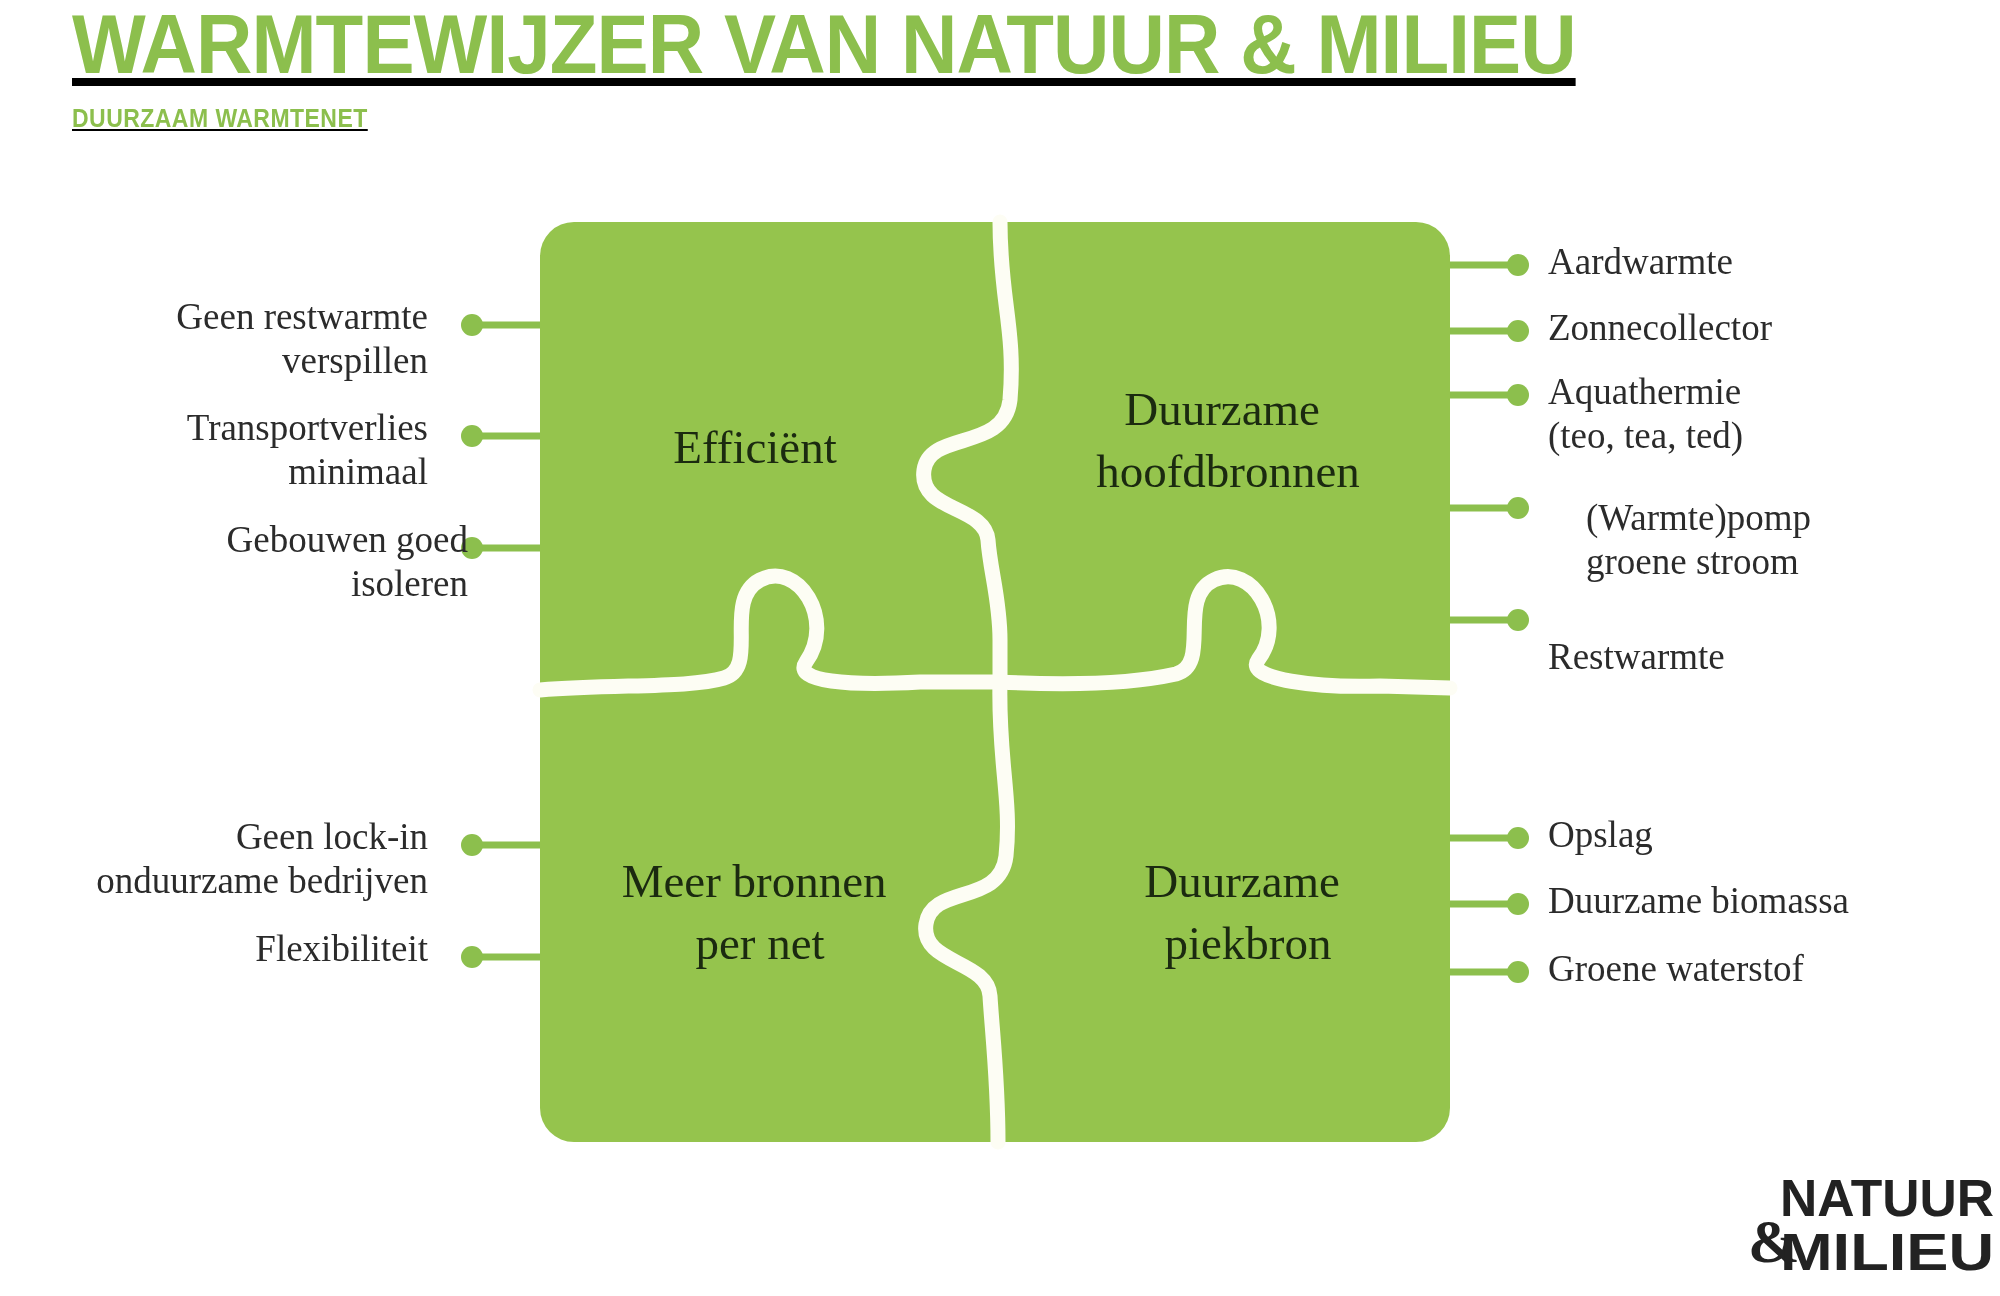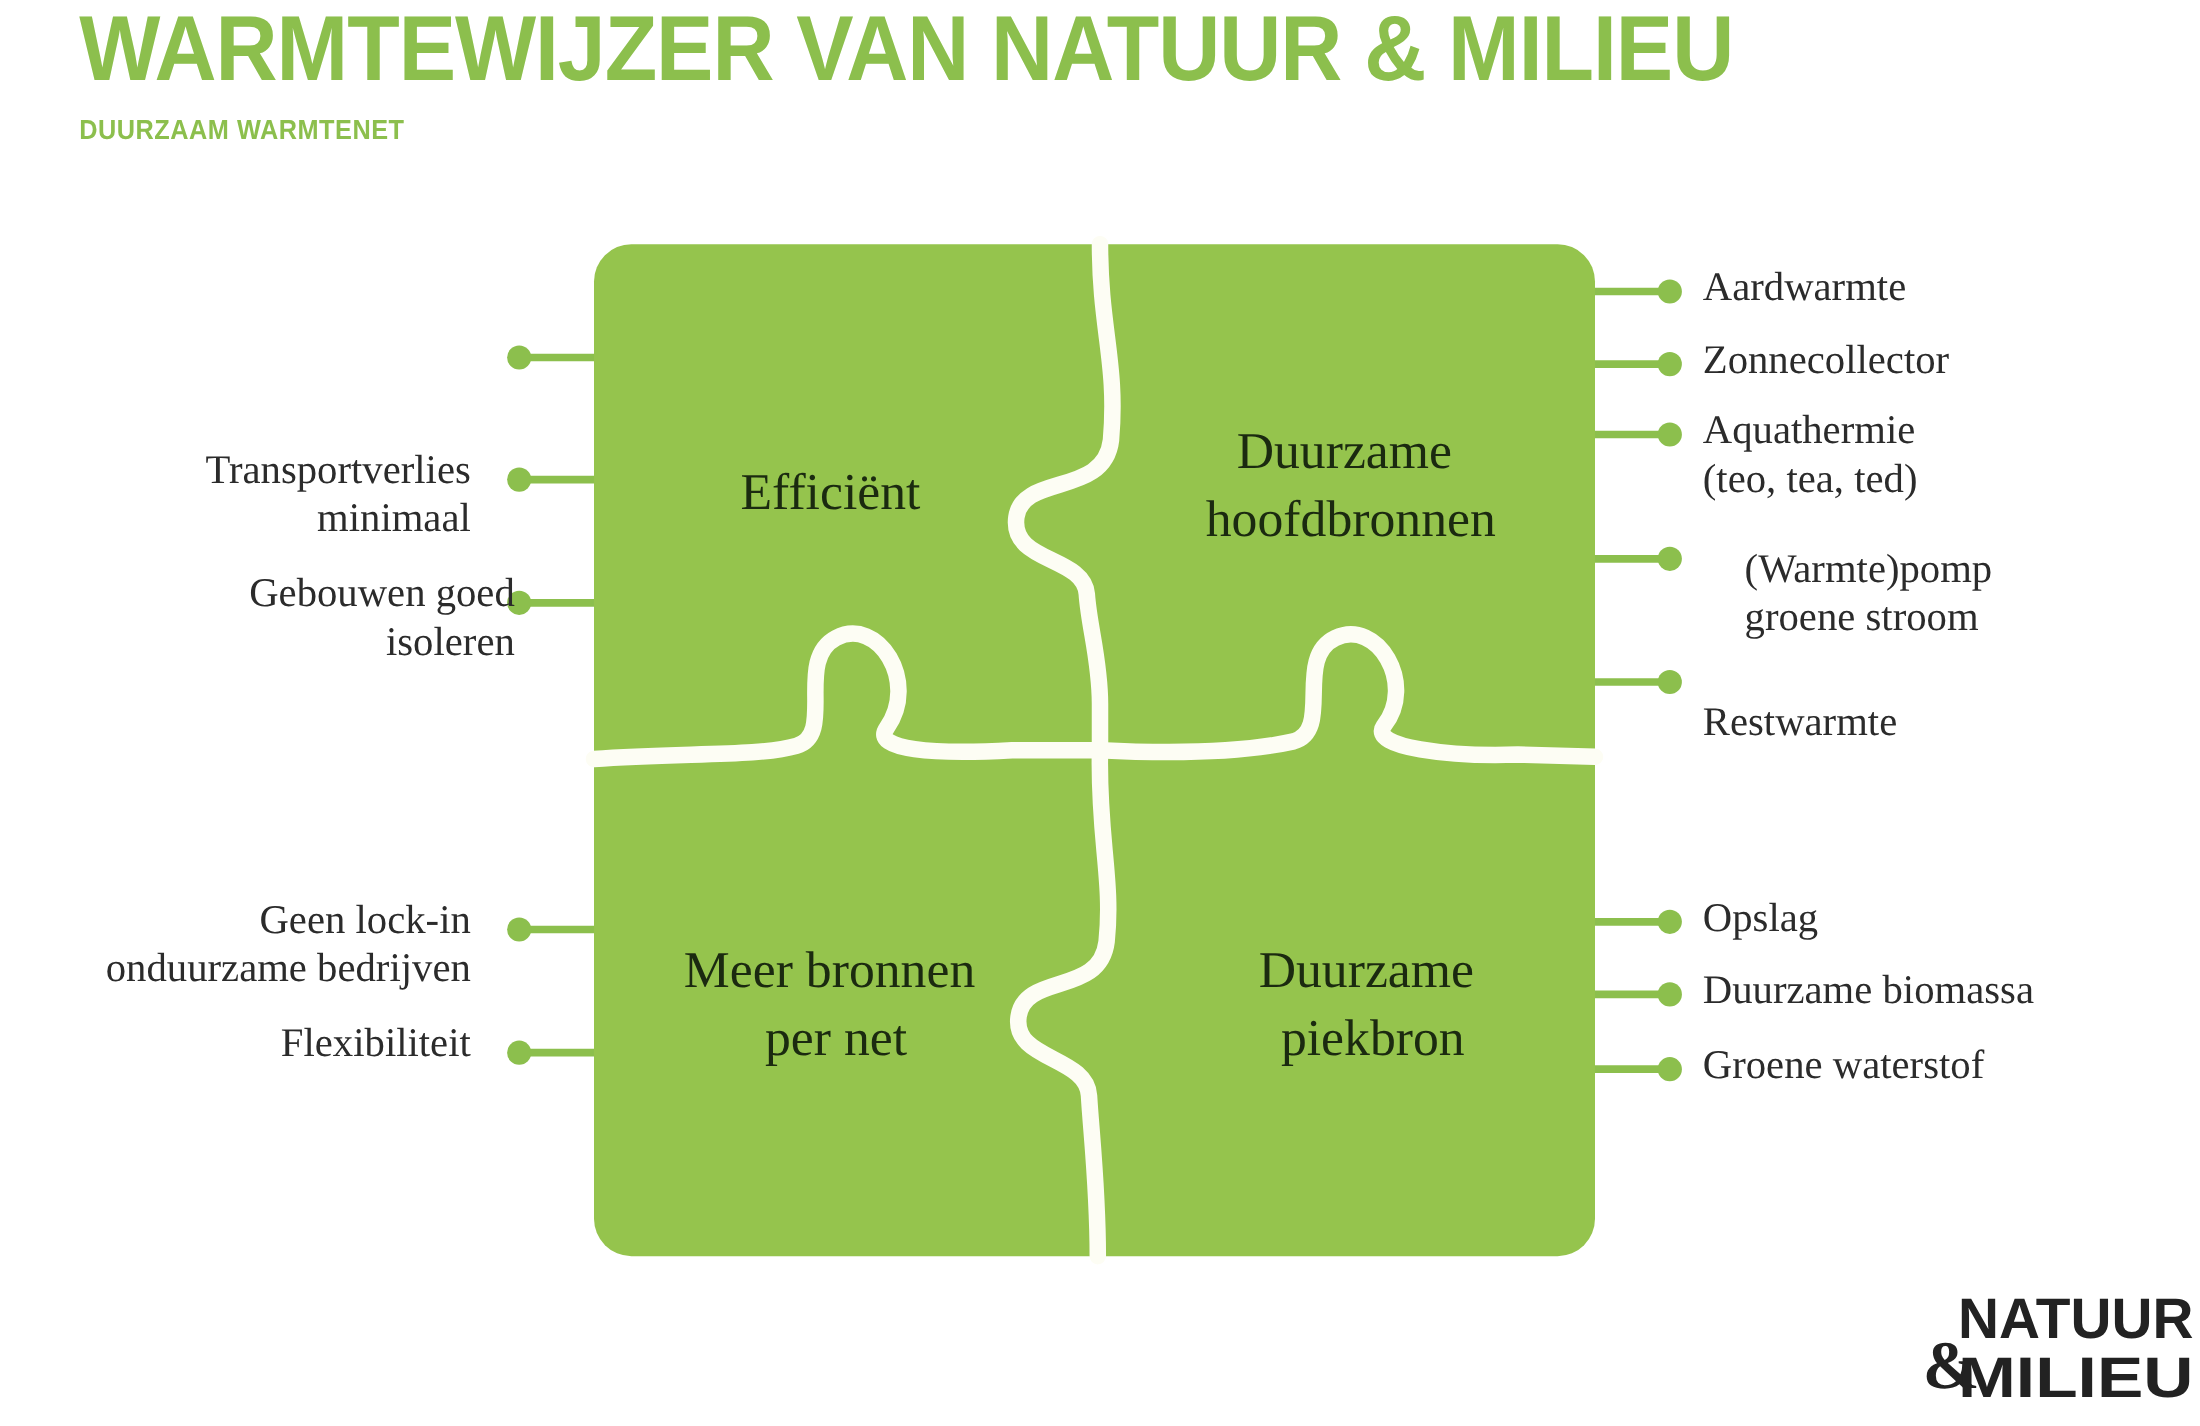--- a/index.html
+++ b/index.html
@@ -6,21 +6,21 @@
   body{
     width:2000px;height:1296px;
     background:#ffffff;
     font-family:"Liberation Sans", sans-serif;
     overflow:hidden;
     position:relative;
   }
   #root{position:relative;width:2000px;height:1296px;}
 
   
-  .header{position:absolute;left:72px;top:2px;}
+  .header{position:absolute;left:72px;top:2px;text-decoration:underline;}
   .title{
     font-family:"Liberation Sans", sans-serif;
     font-weight:bold;
     font-size:84px;
     letter-spacing:-1px;
     color:#8cbf4d;
     line-height:1.0;
     transform:scaleX(0.93);
     transform-origin:left center;
     white-space:nowrap;
@@ -170,20 +170,24 @@
       <circle cx="1518" cy="838" r="11" stroke="none"></circle>
 
       <line x1="1450" y1="904" x2="1518" y2="904"></line>
       <circle cx="1518" cy="904" r="11" stroke="none"></circle>
 
       <line x1="1450" y1="972" x2="1518" y2="972"></line>
       <circle cx="1518" cy="972" r="11" stroke="none"></circle>
     </g>
   </svg>
 
+  <div class="callout left" style="right:1572px; top:295px;">
+    <div>Geen restwarmte</div>
+    <div>verspillen</div>
+  </div>
 
   <div class="callout left" style="right:1572px; top:406px;">
     <div>Transportverlies</div>
     <div>minimaal</div>
   </div>
 
   <div class="callout left" style="right:1532px; top:518px;text-align:right;">
     <div>Gebouwen goed</div>
     <div>isoleren</div>
   </div>

